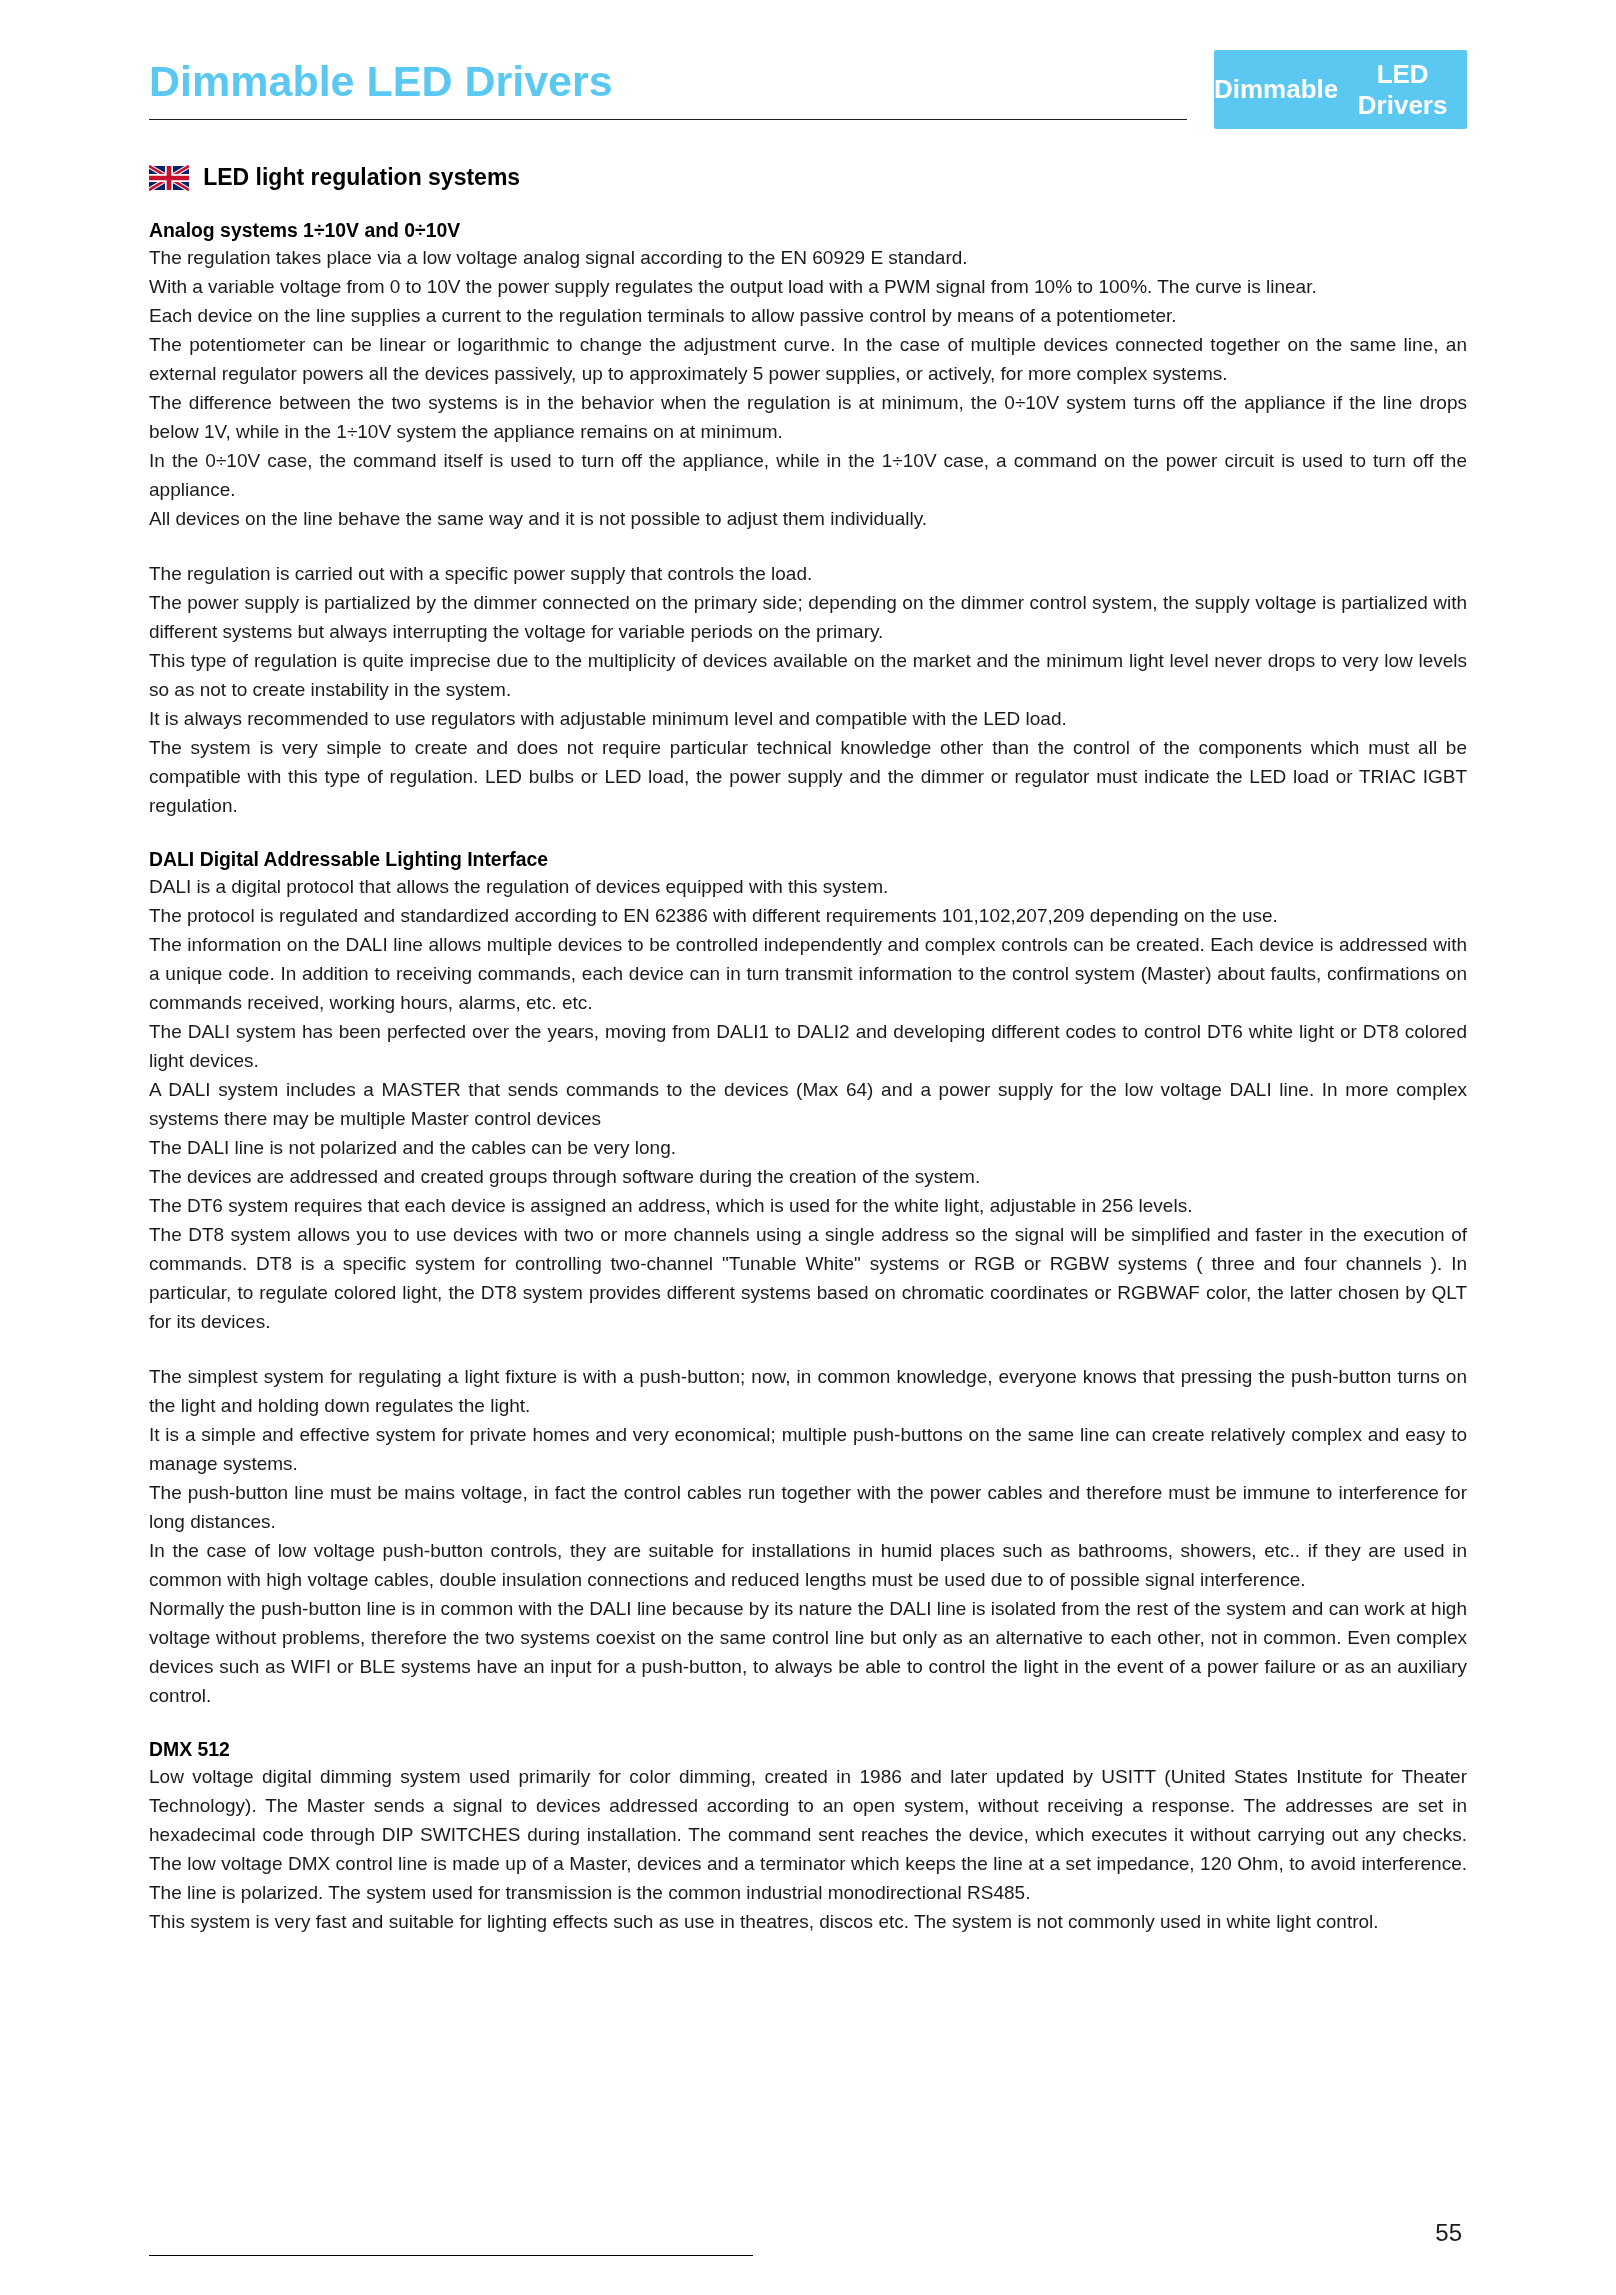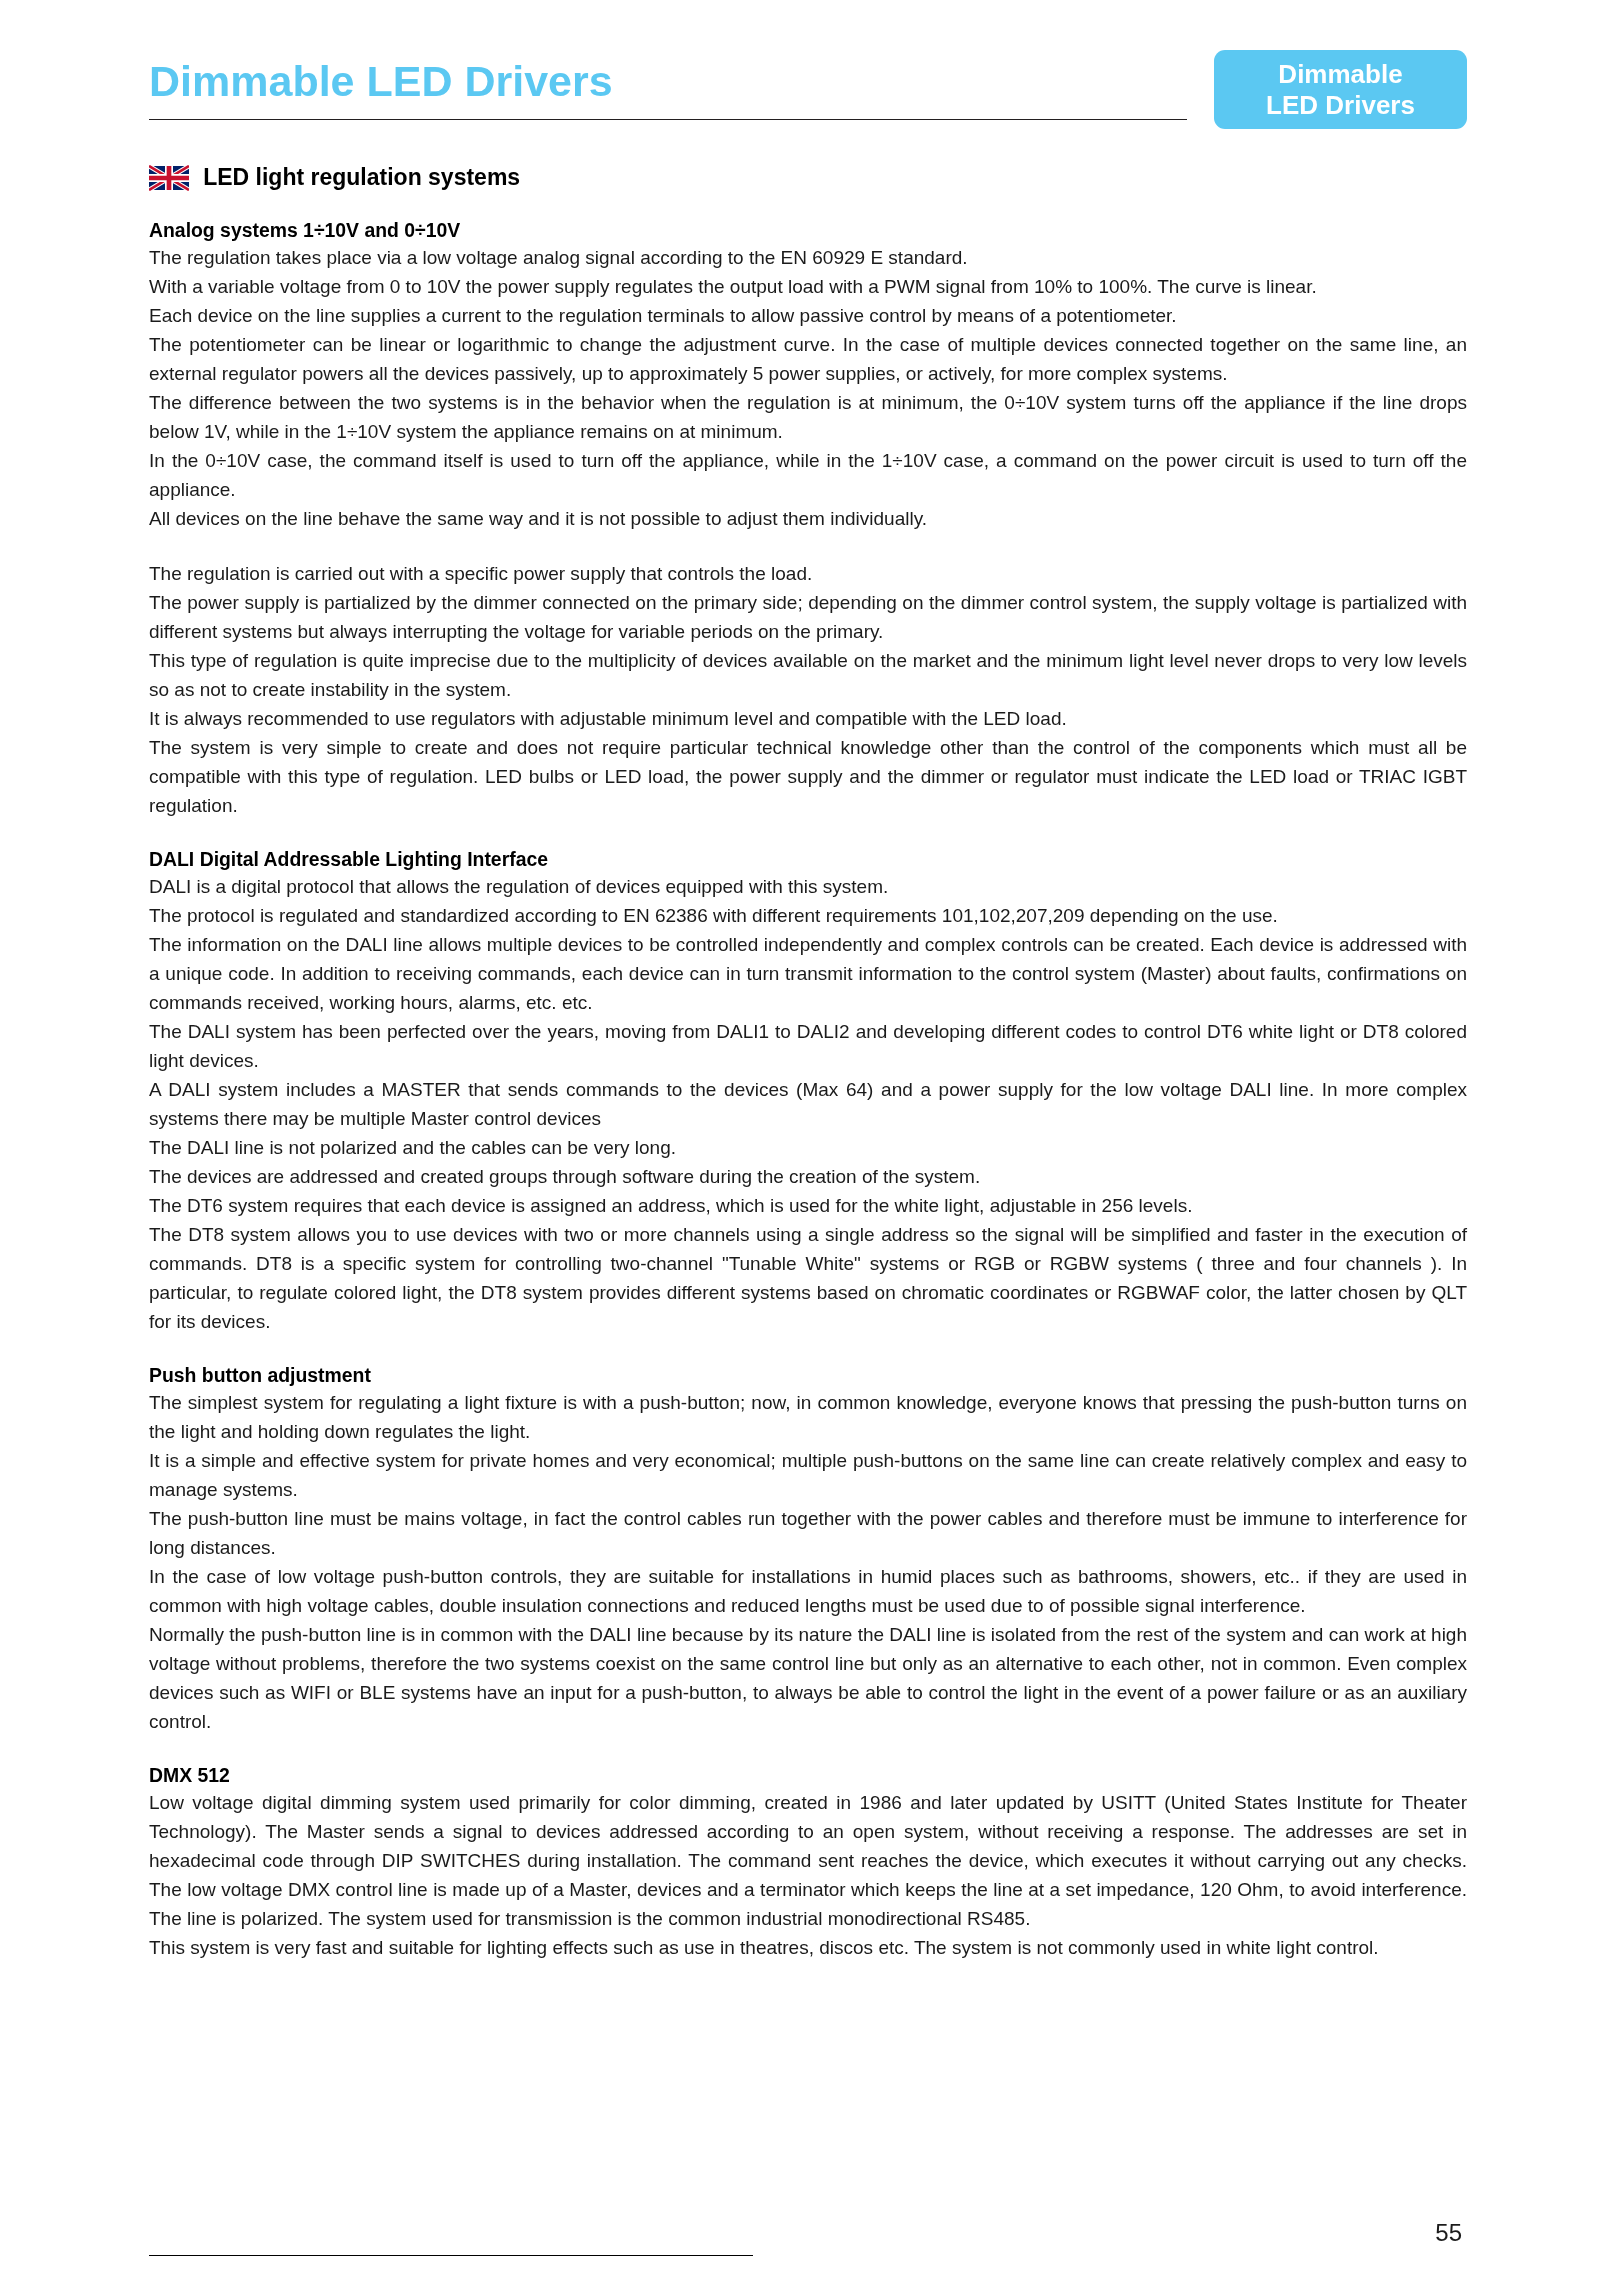--- a/index.html
+++ b/index.html
@@ -14,22 +14,22 @@
   
   .header-row { position:relative; }
   .page-title {
     font-size:43px; font-weight:bold; color:#5bc8f2; line-height:1.1;
   }
   .title-rule {
     width:1038px; border-bottom:1.9px solid #231f20; margin-top:14.2px;
   }
   .badge {
     position:absolute; right:0; top:-7.8px; width:253px; height:79px;
-    background:#5bc8f2; border-radius:11px; color:#ffffff;
-    display:flex; flex-direction:column; align-items:center; justify-content:center;
+    background:#5bc8f2; border-radius:2px; color:#ffffff;
+    display:flex; align-items:center; justify-content:center;
     font-weight:bold; font-size:26px; line-height:31px; text-align:center;margin-left:43px;
   }
 
   
   .intro-row { display:flex; align-items:center; gap:14.2px; margin-top:44px; }
   .flag { width:40px; height:26px; display:block; flex:0 0 auto; }
   .intro-heading { font-size:23px; font-weight:bold; color:#000; }
 
   
   .section { margin-top:26px; }
@@ -96,21 +96,20 @@
 The information on the DALI line allows multiple devices to be controlled independently and complex controls can be created. Each device is addressed with a unique code. In addition to receiving commands, each device can in turn transmit information to the control system (Master) about faults, confirmations on commands received, working hours, alarms, etc. etc.
 The DALI system has been perfected over the years, moving from DALI1 to DALI2 and developing different codes to control DT6 white light or DT8 colored light devices.
 A DALI system includes a MASTER that sends commands to the devices (Max 64) and a power supply for the low voltage DALI line. In more complex systems there may be multiple Master control devices
 The DALI line is not polarized and the cables can be very long.
 The devices are addressed and created groups through software during the creation of the system.
 The DT6 system requires that each device is assigned an address, which is used for the white light, adjustable in 256 levels.
 The DT8 system allows you to use devices with two or more channels using a single address so the signal will be simplified and faster in the execution of commands. DT8 is a specific system for controlling two-channel "Tunable White" systems or RGB or RGBW systems ( three and four channels ). In particular, to regulate colored light, the DT8 system provides different systems based on chromatic coordinates or RGBWAF color, the latter chosen by QLT for its devices.</div>
   </section>
 
   <section class="section">
-    <h3 class="section-heading">Push button adjustment</h3>
     <div class="section-body">The simplest system for regulating a light fixture is with a push-button; now, in common knowledge, everyone knows that pressing the push-button turns on the light and holding down regulates the light.
 It is a simple and effective system for private homes and very economical; multiple push-buttons on the same line can create relatively complex and easy to manage systems.
 The push-button line must be mains voltage, in fact the control cables run together with the power cables and therefore must be immune to interference for long distances.
 In the case of low voltage push-button controls, they are suitable for installations in humid places such as bathrooms, showers, etc.. if they are used in common with high voltage cables, double insulation connections and reduced lengths must be used due to of possible signal interference.
 Normally the push-button line is in common with the DALI line because by its nature the DALI line is isolated from the rest of the system and can work at high voltage without problems, therefore the two systems coexist on the same control line but only as an alternative to each other, not in common. Even complex devices such as WIFI or BLE systems have an input for a push-button, to always be able to control the light in the event of a power failure or as an auxiliary control.</div>
   </section>
 
   <section class="section">
     <h3 class="section-heading">DMX 512</h3>
     <div class="section-body">Low voltage digital dimming system used primarily for color dimming, created in 1986 and later updated by USITT (United States Institute for Theater Technology). The Master sends a signal to devices addressed according to an open system, without receiving a response. The addresses are set in hexadecimal code through DIP SWITCHES during installation. The command sent reaches the device, which executes it without carrying out any checks. The low voltage DMX control line is made up of a Master, devices and a terminator which keeps the line at a set impedance, 120 Ohm, to avoid interference. The line is polarized. The system used for transmission is the common industrial monodirectional RS485.

